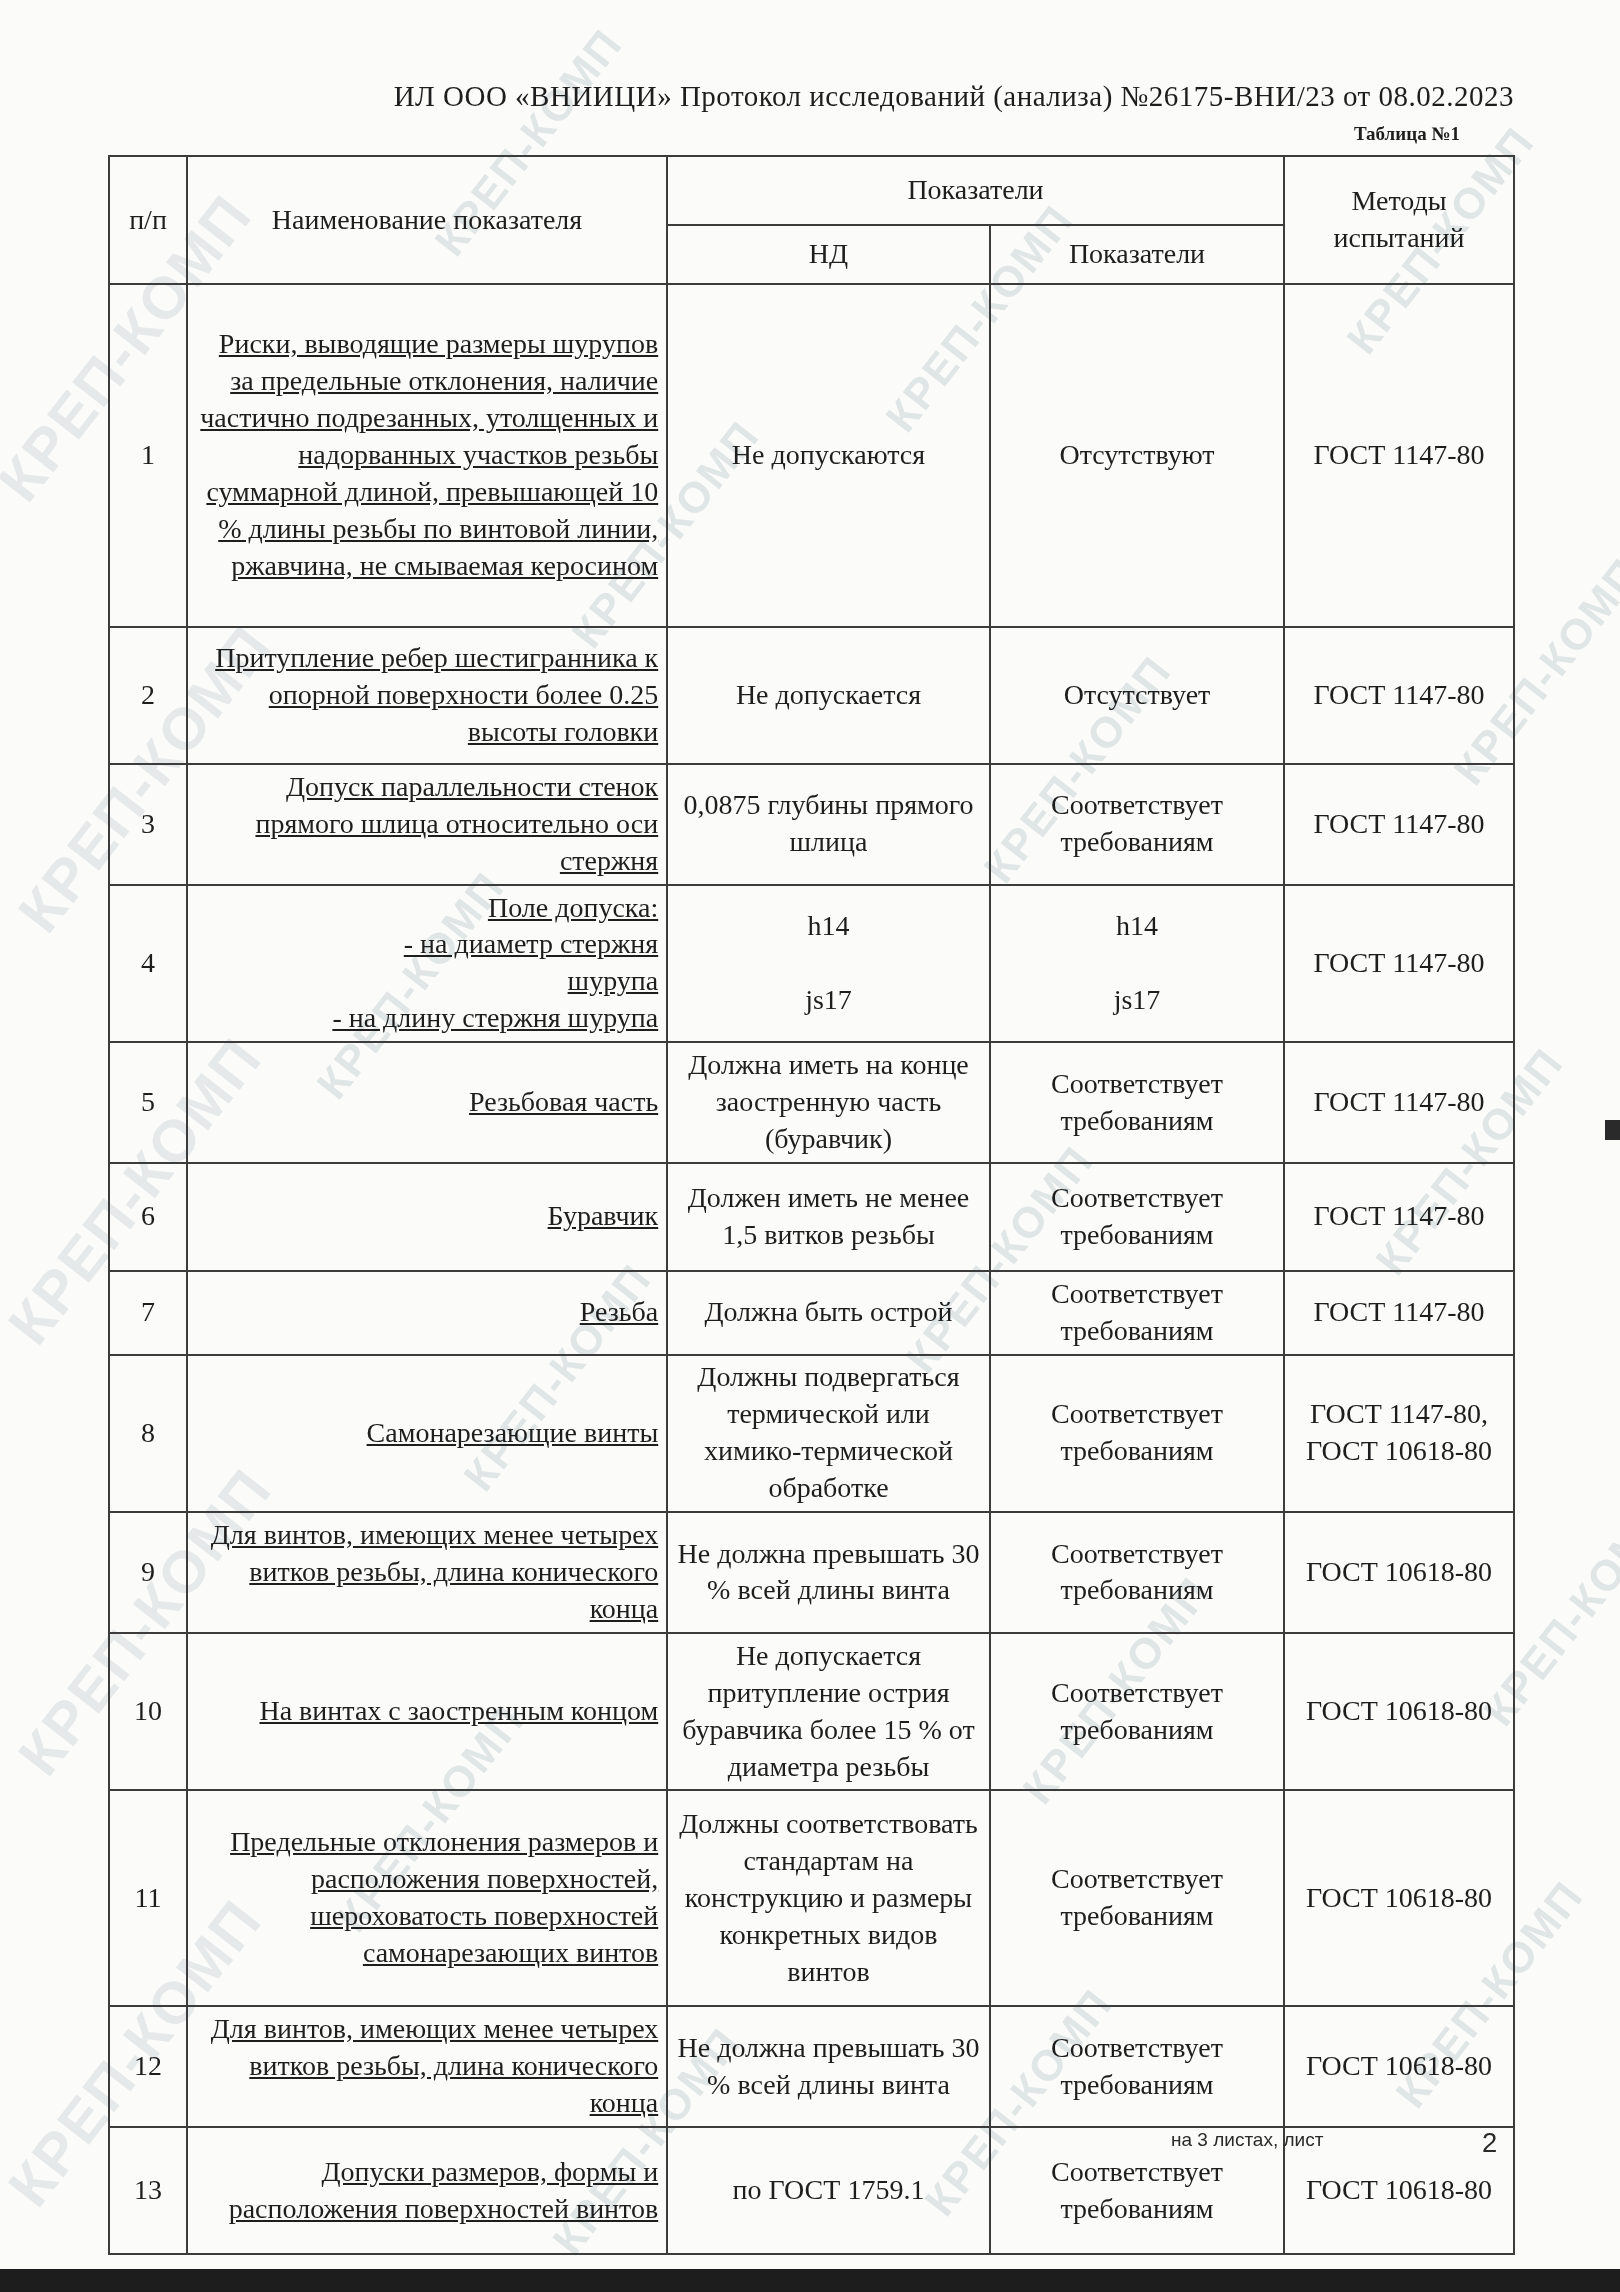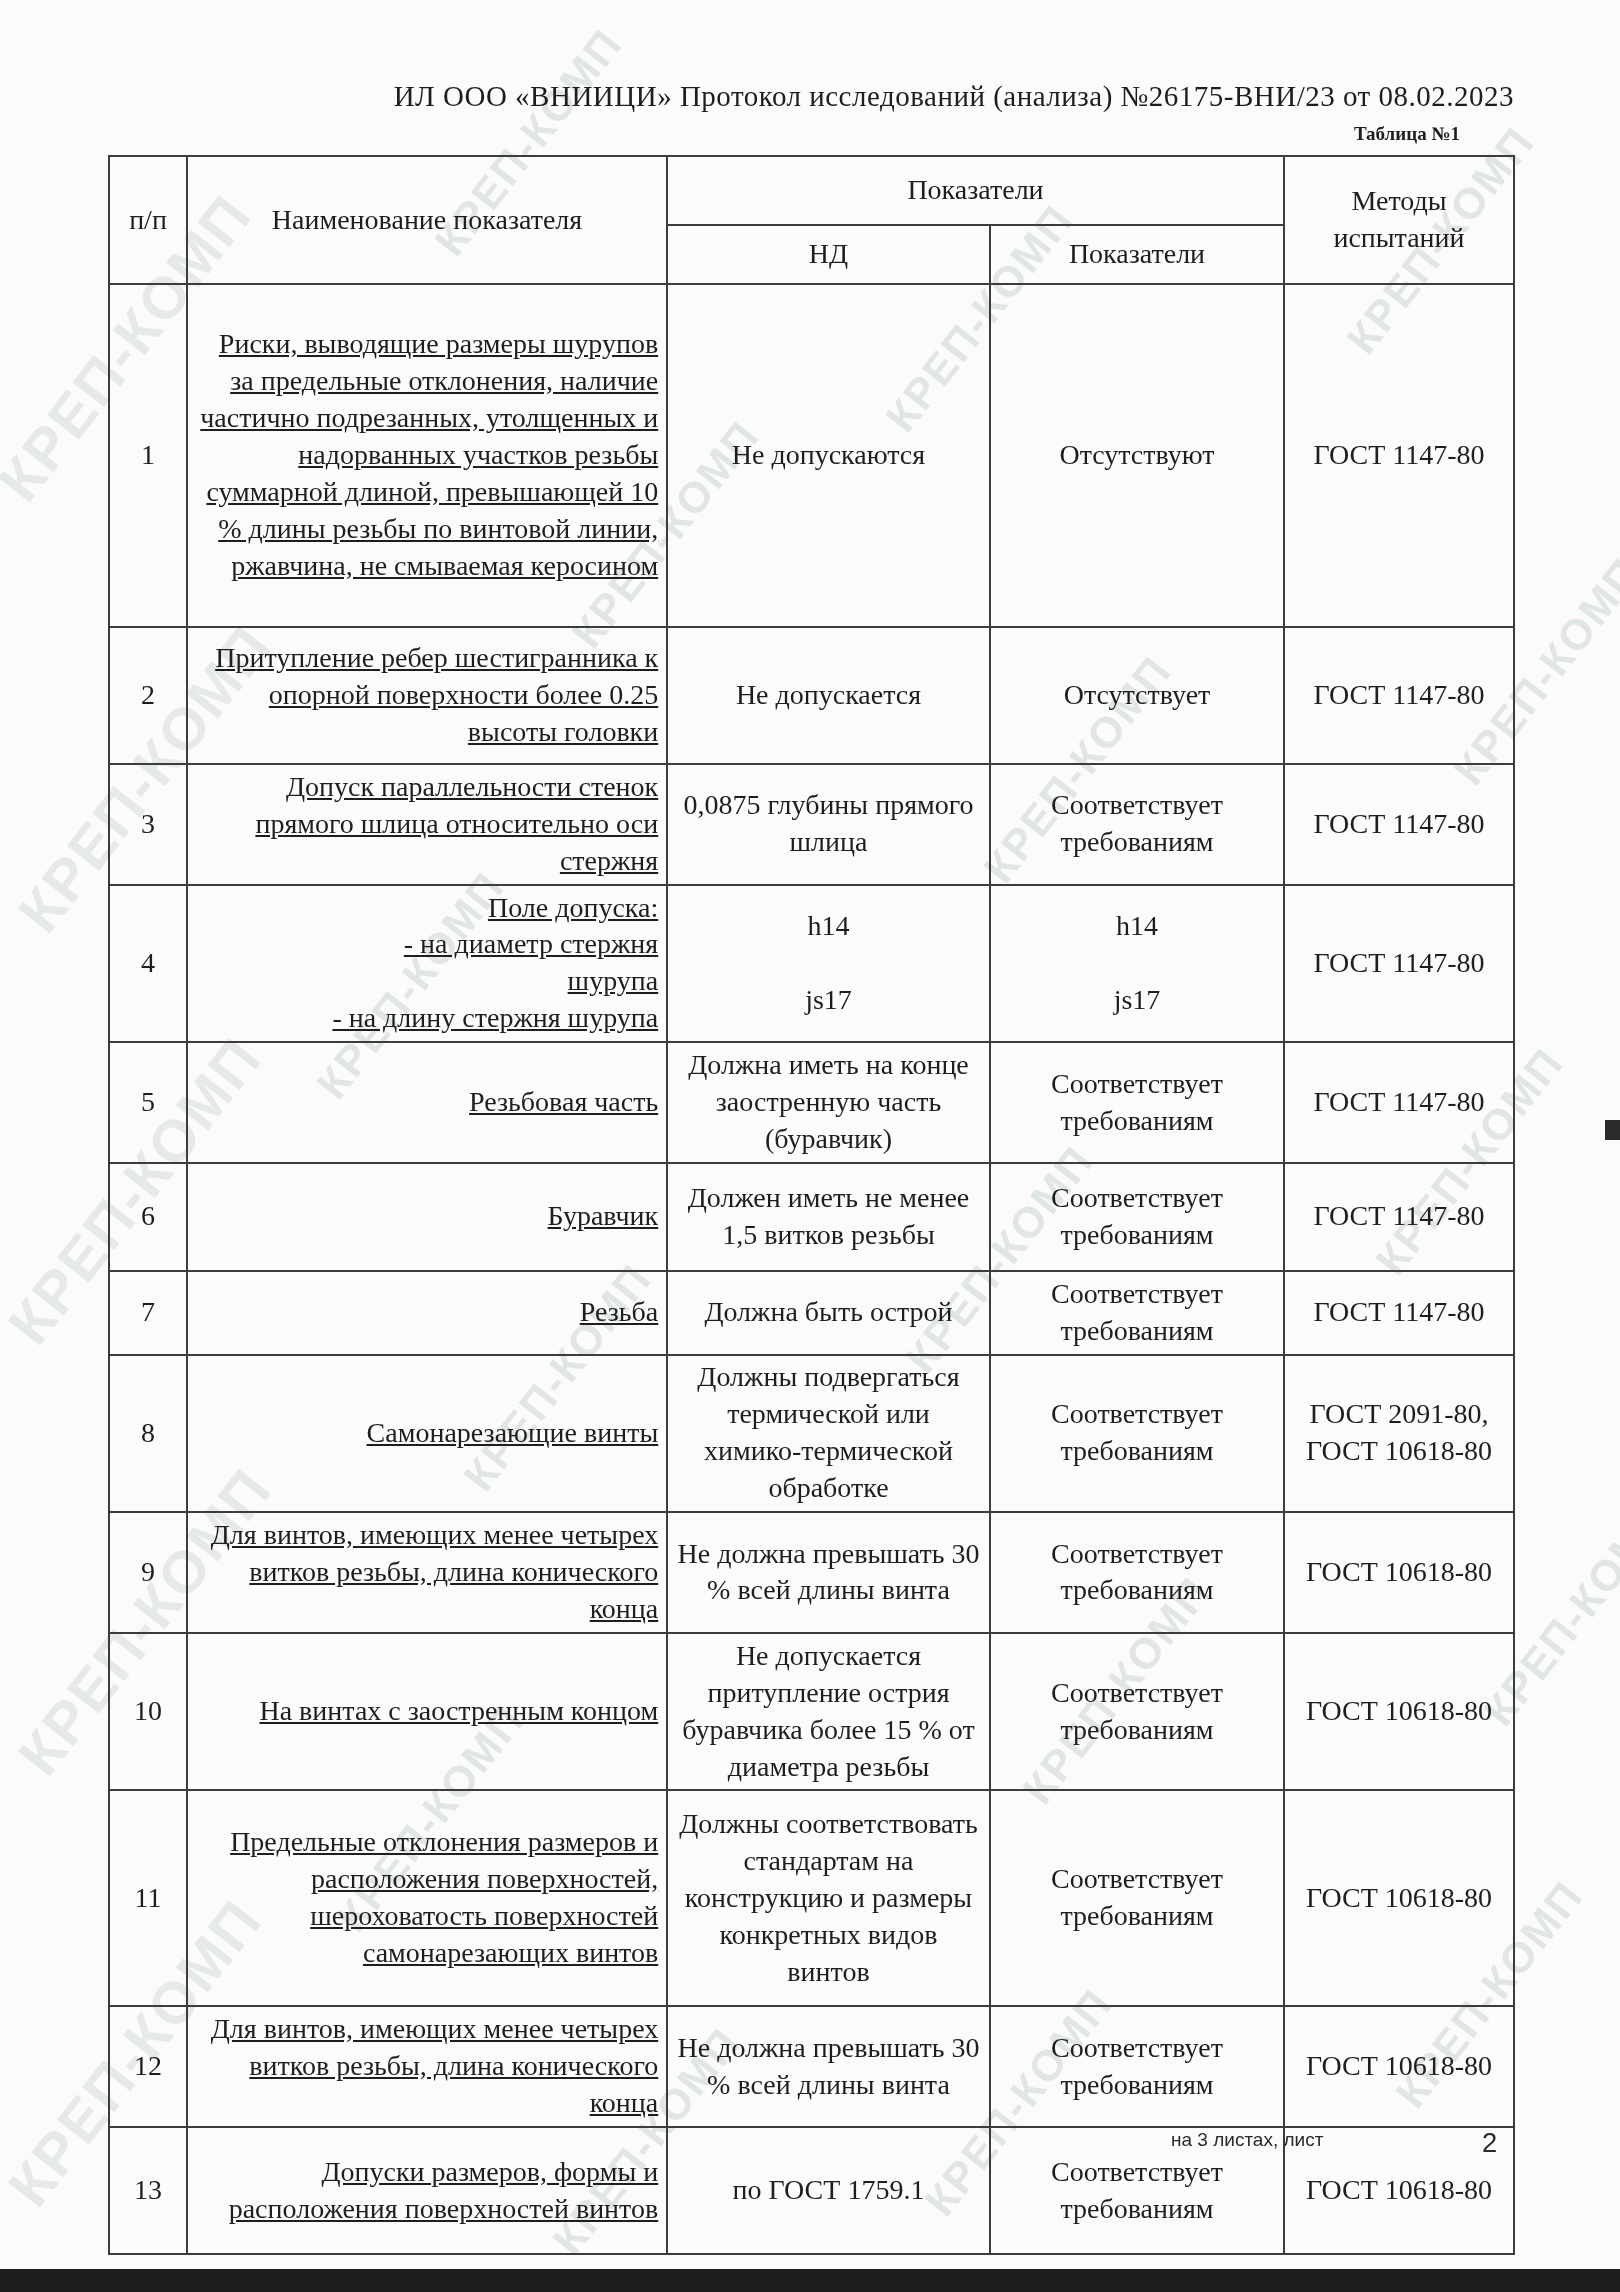--- a/index.html
+++ b/index.html
@@ -188,21 +188,21 @@
       <td class="c-name">Резьба</td>
       <td class="c-nd">Должна быть острой</td>
       <td class="c-test">Соответствует требованиям</td>
       <td class="c-method">ГОСТ 1147-80</td>
     </tr>
     <tr style="height:142px">
       <td class="c-num">8</td>
       <td class="c-name">Самонарезающие винты</td>
       <td class="c-nd">Должны подвергаться термической или химико-термической обработке</td>
       <td class="c-test">Соответствует требованиям</td>
-      <td class="c-method">ГОСТ 2091-80, ГОСТ 10618-80</td>
+      <td class="c-method">ГОСТ 1147-80, ГОСТ 10618-80</td>
     </tr>
     <tr style="height:98px">
       <td class="c-num">9</td>
       <td class="c-name">Для винтов, имеющих менее четырех витков резьбы, длина конического конца</td>
       <td class="c-nd">Не должна превышать 30 % всей длины винта</td>
       <td class="c-test">Соответствует требованиям</td>
       <td class="c-method">ГОСТ 10618-80</td>
     </tr>
     <tr style="height:142px">
       <td class="c-num">10</td>

